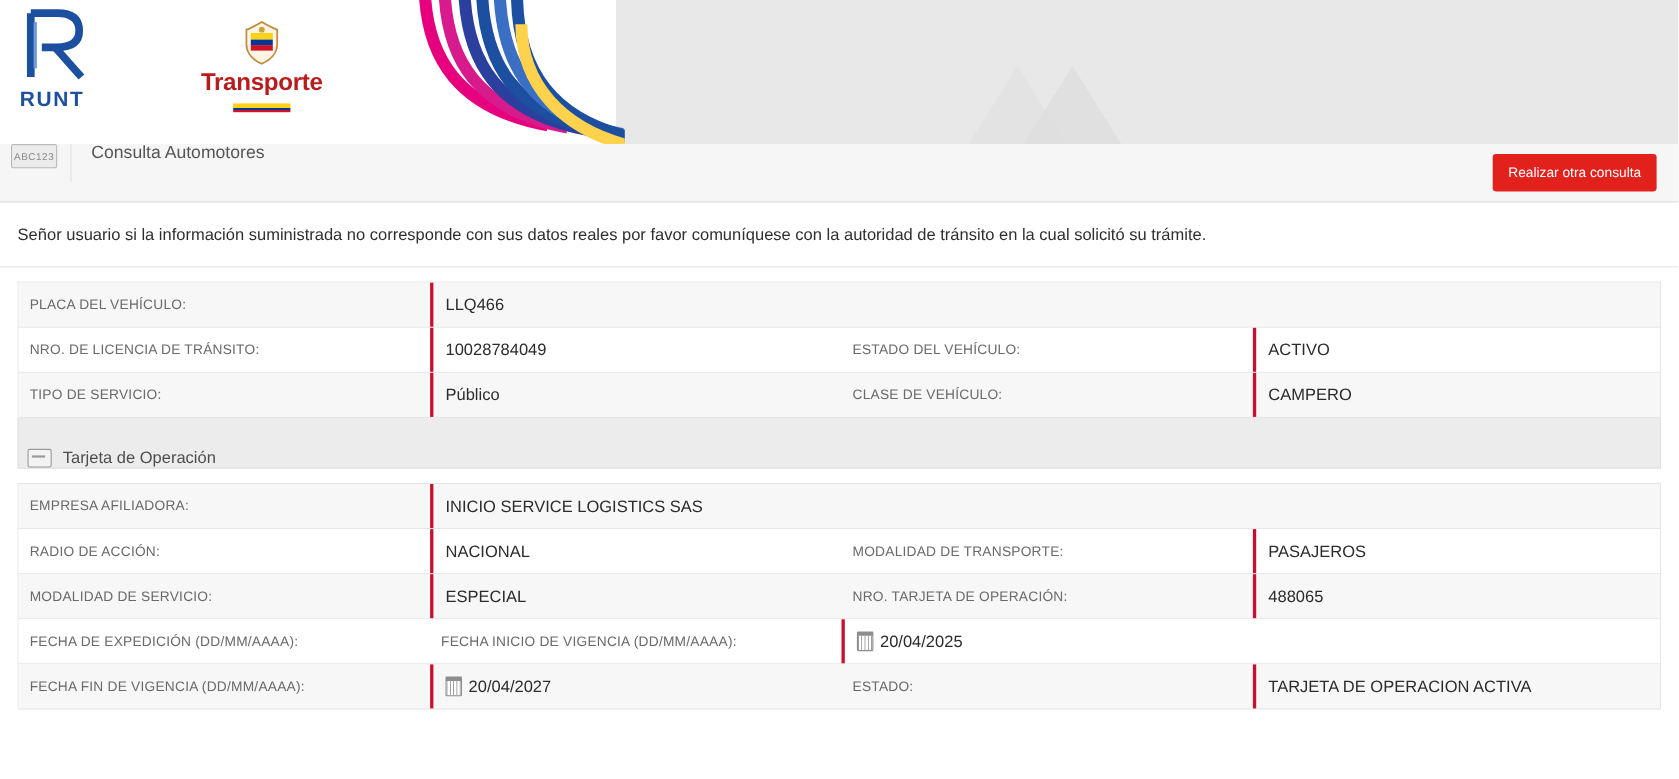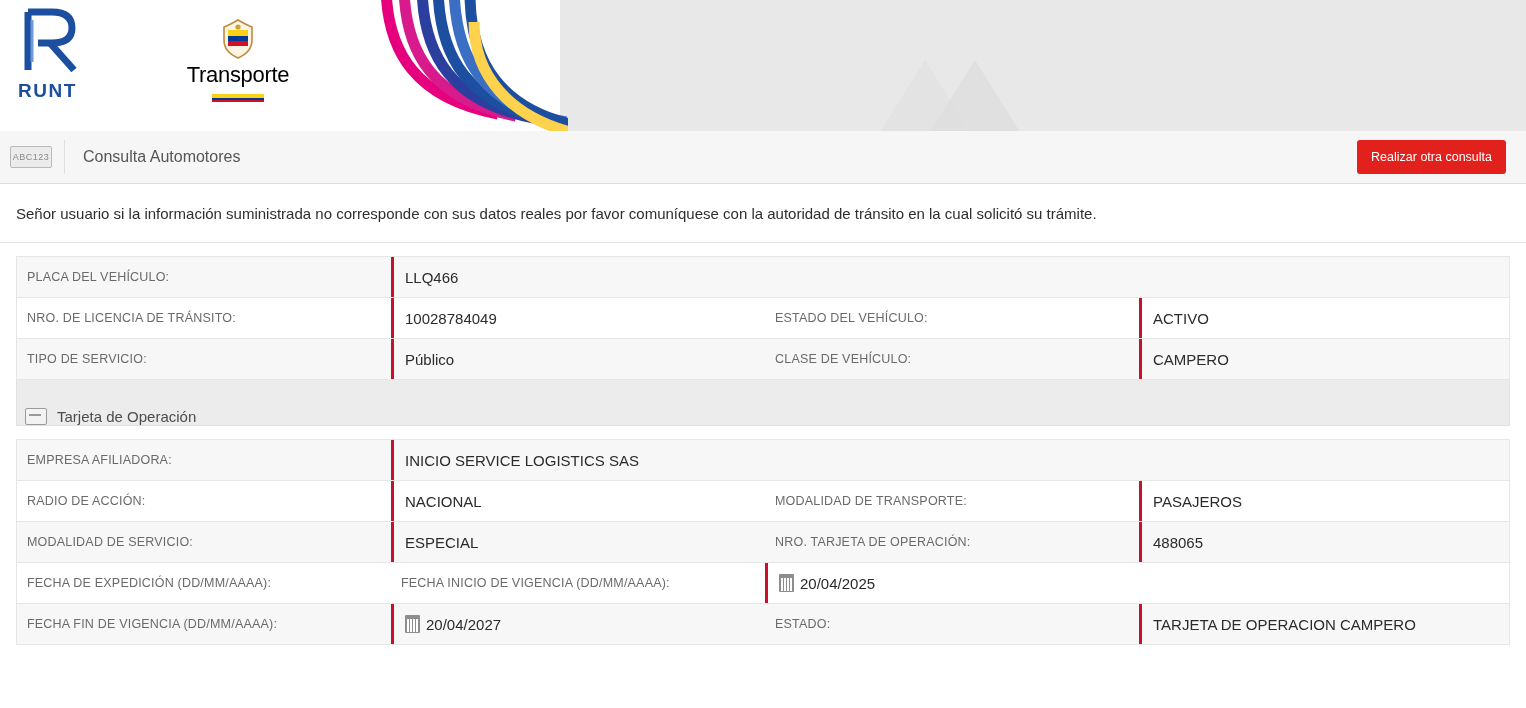--- a/index.html
+++ b/index.html
@@ -53,22 +53,22 @@
     width: 140px;
     text-align: center;
   }
   .mt-shield {
     width: 34px;
     height: 42px;
     margin: 0 auto;
   }
   .mt-word {
     font-size: 22px;
-    font-weight: normal;
-    color: #000000;
+    font-weight: bold;
+    color: #b91c1c;
     letter-spacing: -0.3px;
     margin-top: 2px;
   }
   .mt-flag {
     width: 52px;
     height: 8px;
     margin: 6px auto 0 auto;
     background: linear-gradient(to bottom, #fcd116 0 50%, #003893 50% 75%, #ce1126 75% 100%);
   }
   .wave-art {
@@ -91,21 +91,21 @@
     border-bottom-color: #e2e2e2;
   }
 
   
   .crumb-bar {
     position: relative;
     height: 52px;
     background: #f6f6f6;
     border-bottom: 1px solid #dcdcdc;
     display: flex;
-    align-items: center;
+    align-items: flex-start;
   }
   .plate-chip {
     margin-left: 10px;
     width: 40px;
     height: 20px;
     border: 1px solid #b9b9b9;
     border-radius: 2px;
     background: #ececec;
     color: #8a8a8a;
     font-size: 9px;
@@ -351,16 +351,16 @@
     </div>
   </div>
 
   <div class="row alt">
     <div class="cell-label">FECHA FIN DE VIGENCIA (DD/MM/AAAA):</div>
     <div class="cell-value half">
       <span class="cal-ico"></span>
       <span>20/04/2027</span>
     </div>
     <div class="cell-label second">ESTADO:</div>
-    <div class="cell-value">TARJETA DE OPERACION CAMPERO</div>
+    <div class="cell-value">TARJETA DE OPERACION ACTIVA</div>
   </div>
 
 </div>
 
 </body></html>

